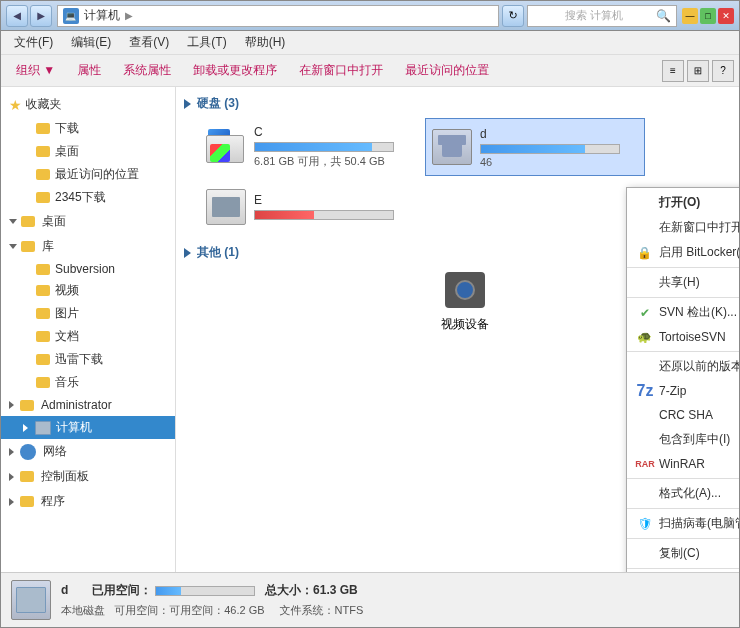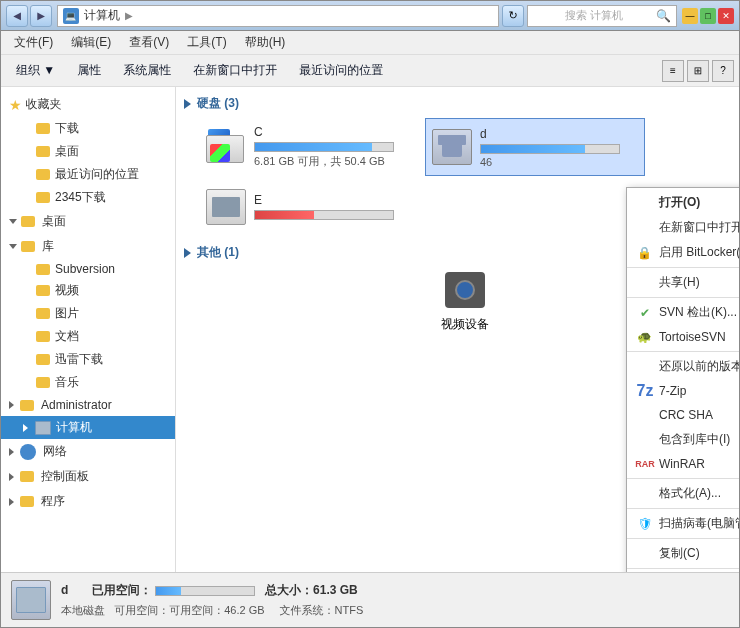--- a/index.html
+++ b/index.html
@@ -154,21 +154,21 @@
       border-bottom: 1px solid #ddd;
       display: flex;
       align-items: center;
       padding: 0 5px;
       gap: 2px;
     }
     .toolbar-btn {
       padding: 4px 10px;
       font-size: 12px;
       cursor: pointer;
-      color: #0f172a;
+      color: #be185d;
       display: flex;
       align-items: center;
       gap: 4px;
     }
     .toolbar-right {
       margin-left: auto;
       display: flex;
       align-items: center;
       gap: 3px;
     }
@@ -524,20 +524,21 @@
     <span class="menu-item">编辑(E)</span>
     <span class="menu-item">查看(V)</span>
     <span class="menu-item">工具(T)</span>
     <span class="menu-item">帮助(H)</span>
   </div>
 
   <div class="toolbar">
     <div class="toolbar-btn">组织 ▼</div>
     <div class="toolbar-btn">属性</div>
     <div class="toolbar-btn">系统属性</div>
+    <div class="toolbar-btn">卸载或更改程序</div>
     <div class="toolbar-btn">在新窗口中打开</div>
     <div class="toolbar-btn">最近访问的位置</div>
     <div class="toolbar-right">
       <div class="view-btn">≡</div>
       <div class="view-btn">⊞</div>
       <div class="view-btn">?</div>
     </div>
   </div>
 
   <div class="main-area">

